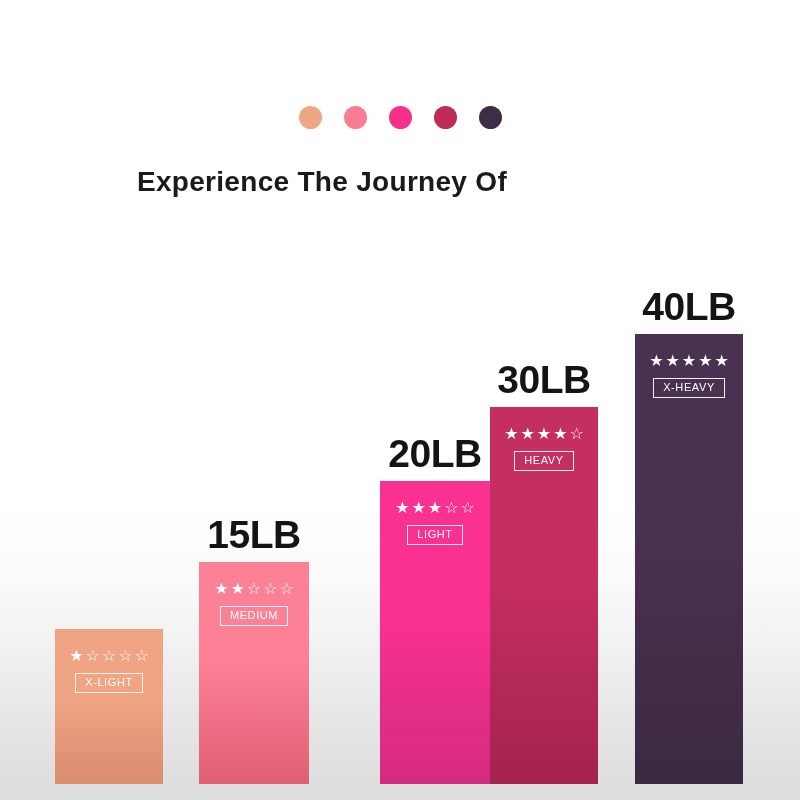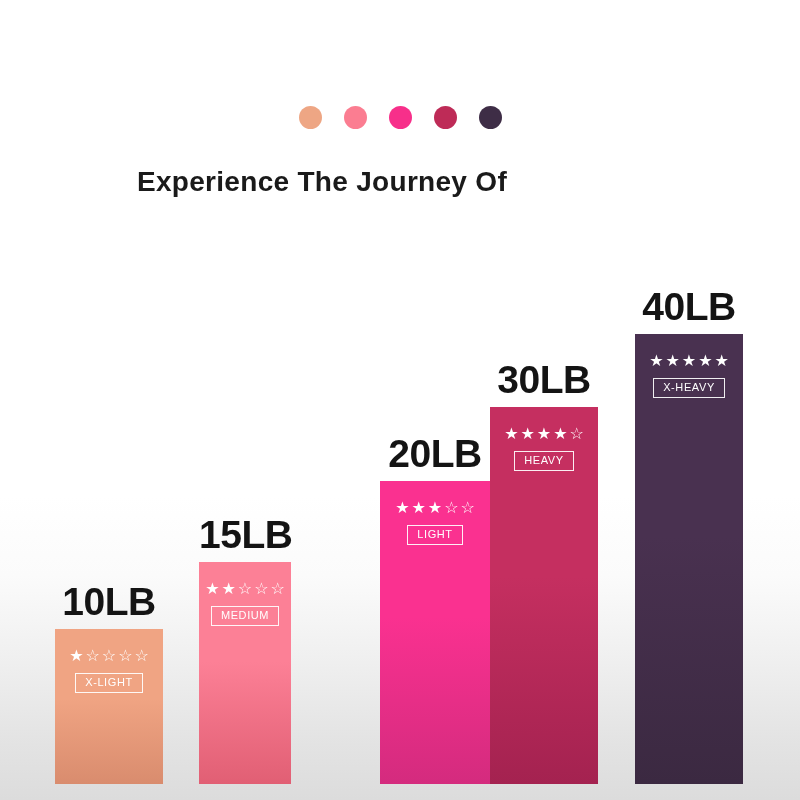--- a/index.html
+++ b/index.html
@@ -138,35 +138,34 @@
       <div class="dot" style="background: rgb(190, 43, 87);"></div>
       <div class="dot" style="background: rgb(62, 45, 70);"></div>
     </div>
 
   <div id="heading">
     <span class="line">Experience The Journey Of</span>
   </div>
 
   <div id="chart">
       <div class="bar-group" style="left: 55px; width: 108px; height: 213px;">
-        <div class="bar-weight" style="bottom: 163px;">10LB</div>
         <div class="bar" style="height: 155px; background: linear-gradient(rgb(240, 164, 131) 0%, rgb(240, 164, 131) 45%, rgb(217, 140, 110) 100%);">
           <div class="bar-inner">
             <div class="stars">
               <span class="star">★</span>
               <span class="star">☆</span>
               <span class="star">☆</span>
               <span class="star">☆</span>
               <span class="star">☆</span>
             </div>
             <div class="badge">X-LIGHT</div>
           </div>
         </div>
       </div>
-      <div class="bar-group" style="left: 199px; width: 92px; height: 280px;">
+      <div class="bar-group" style="left: 199px; width: 110px; height: 280px;">
         <div class="bar-weight" style="bottom: 230px;">15LB</div>
         <div class="bar" style="height: 222px; background: linear-gradient(rgb(252, 128, 150) 0%, rgb(252, 128, 150) 45%, rgb(225, 95, 116) 100%);">
           <div class="bar-inner">
             <div class="stars">
               <span class="star">★</span>
               <span class="star">★</span>
               <span class="star">☆</span>
               <span class="star">☆</span>
               <span class="star">☆</span>
             </div>

